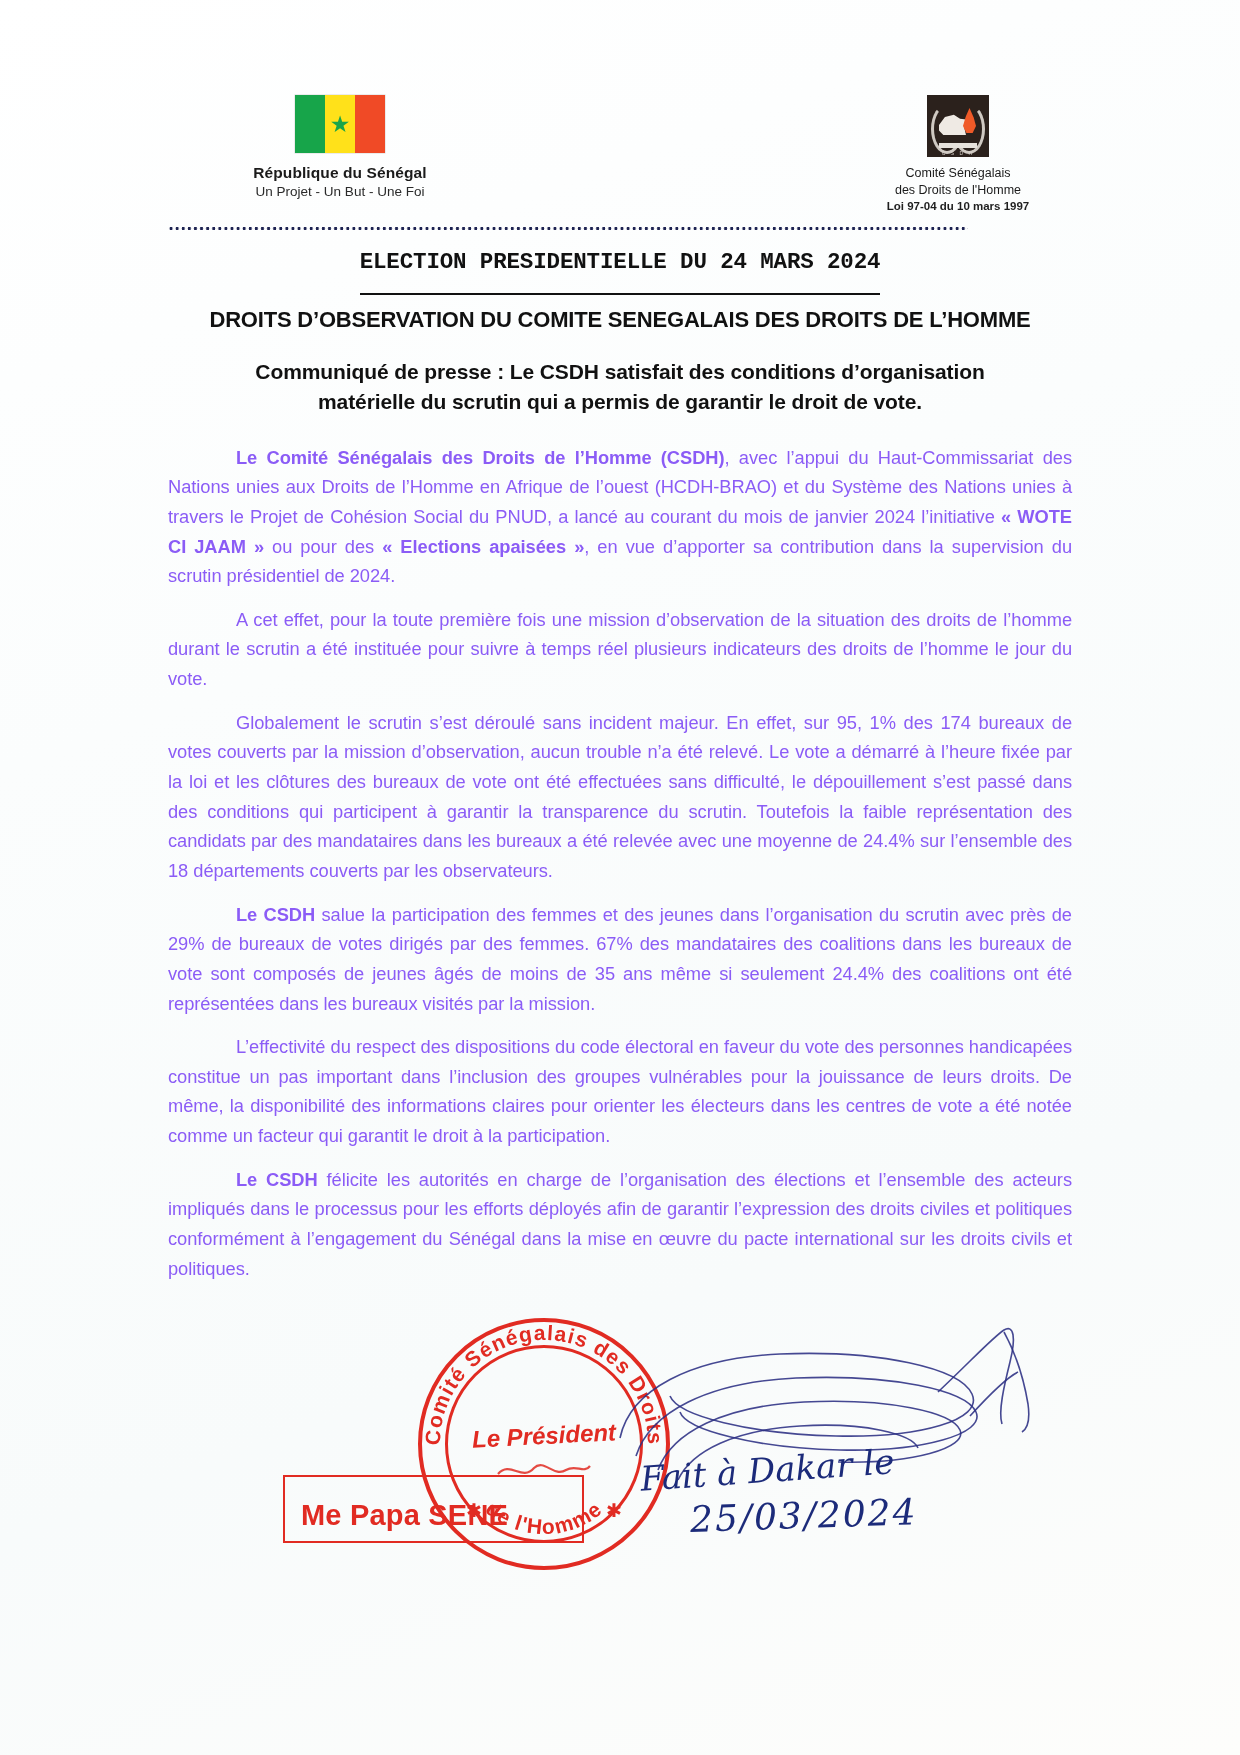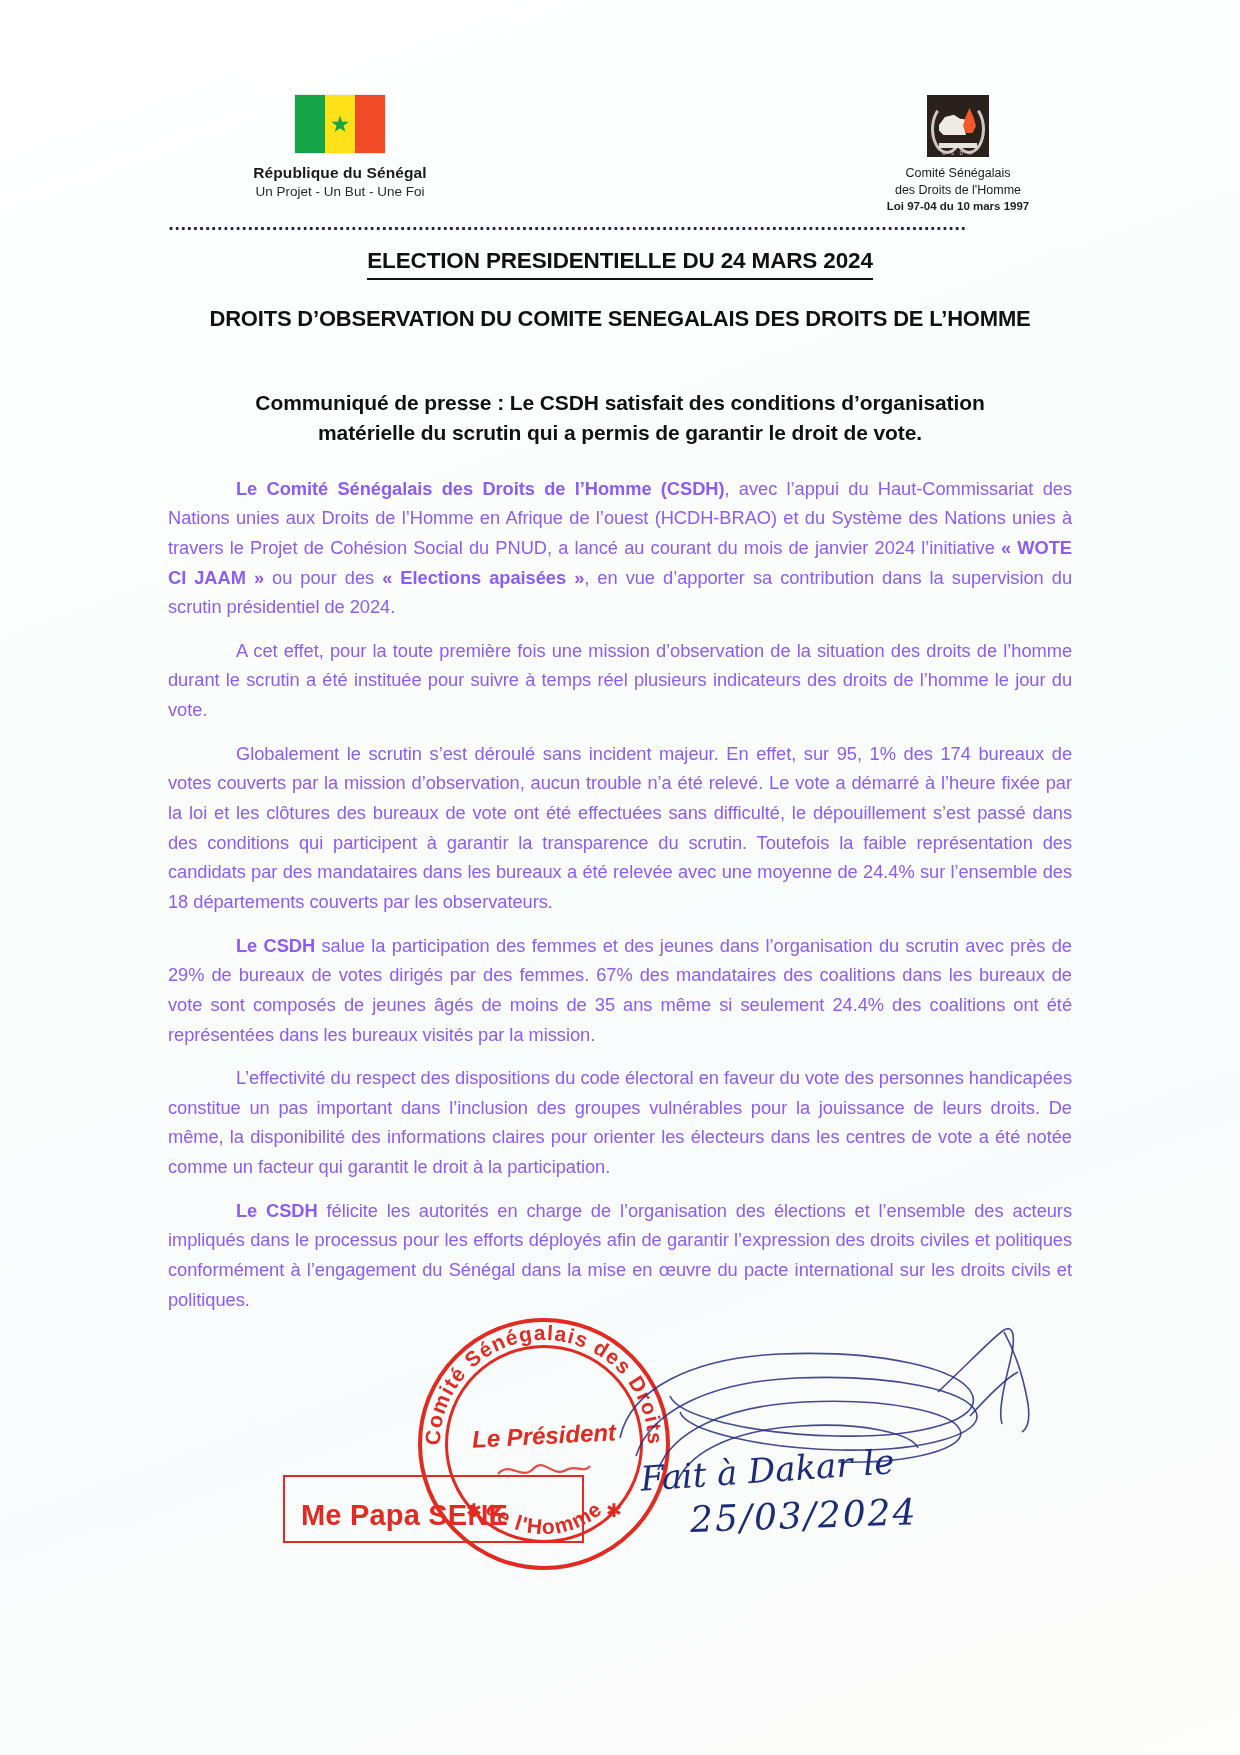--- a/index.html
+++ b/index.html
@@ -107,33 +107,33 @@
     position:absolute; left:168px; top:248px; width:904px;
     color:#111;
   }
   .title-main{
     text-align:center;
     font-size:22.5px; font-weight:bold;
     letter-spacing:-0.15px;
     margin:0;
   }
   .title-main span{
-    border-bottom:2px solid #111; padding-bottom:5px;
+    border-bottom:2px solid #111; padding-bottom:18px;font-family:Liberation Mono, monospace;
   }
   .title-sub{
     text-align:center;
     font-size:22px; font-weight:bold;
     margin:32px 0 0 0;
     letter-spacing:-0.2px;
   }
   .lead{
     text-align:center;
     font-size:21px; font-weight:bold;
     line-height:1.42;
-    margin:56px 40px 0 40px;
+    margin:24px 40px 0 40px;
     letter-spacing:-0.1px;
   }
 
   
   .body-text{
     margin-top:26px;
     font-size:18.3px;
     line-height:1.62;
     text-align:justify;
     color:#8b5cf6;

